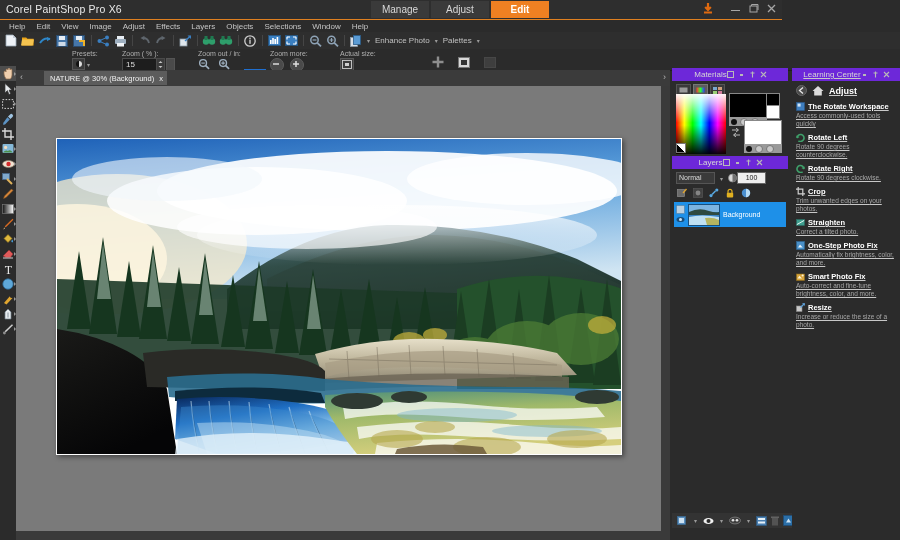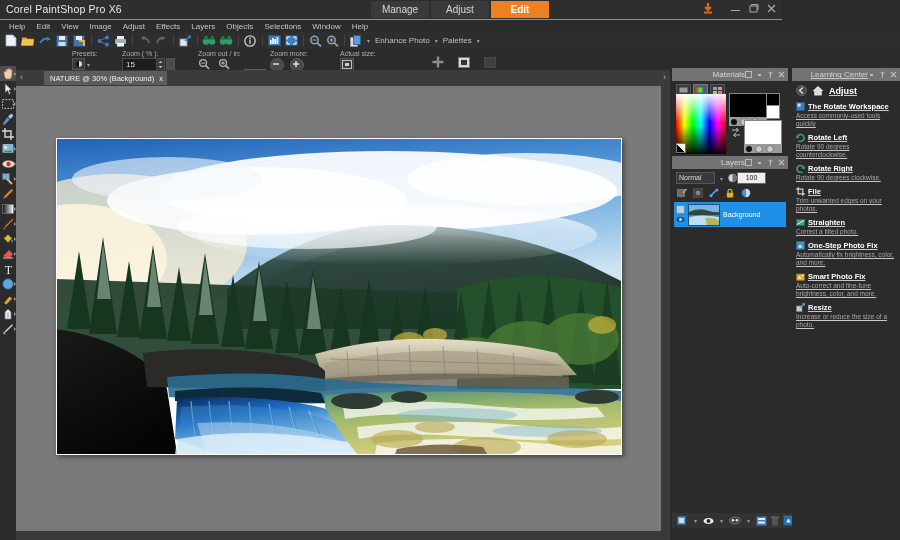--- a/index.html
+++ b/index.html
@@ -73,22 +73,22 @@
   
   .canvasarea{position:absolute;left:16px;top:86px;width:654px;height:454px;background:#7a7a7a;}
   .photoframe{position:absolute;left:40px;top:52px;width:566px;height:317px;
               background:#fff;box-shadow:2px 2px 5px rgba(0,0,0,.45);padding:0;}
   .photo{position:absolute;left:1px;top:1px;width:564px;height:315px;overflow:hidden;}
   .hscroll{position:absolute;left:0;bottom:0;width:654px;height:9px;background:#3a3a3a;}
   .vscroll{position:absolute;right:0;top:0;width:9px;height:454px;background:#3a3a3a;}
 
   
   .panel{position:absolute;background:#2b2b2b;}
-  .phead{height:13px;background:#737373;display:flex;align-items:center;
-         justify-content:flex-end;padding:0 3px 0 4px;}
+  .phead{height:13px;background:#6d28d9;display:flex;align-items:center;
+         justify-content:center;padding:0 3px 0 4px;}
   .ptitle{font-size:8px;color:#d6d6d6;white-space:nowrap;}
   .pctrls{display:flex;align-items:center;gap:4px;}
   .pctrl{width:7px;height:7px;position:relative;cursor:default;}
 
   .matpanel{left:672px;top:68px;width:116px;height:88px;}
   .colorwheel{position:absolute;left:4px;top:26px;width:50px;height:60px;
     background:
       linear-gradient(to bottom, rgba(255,255,255,.96) 0%, rgba(255,255,255,0) 48%, rgba(0,0,0,0) 52%, rgba(0,0,0,.95) 100%),
       linear-gradient(to right,#ff0000,#ffff00,#00ff00,#00ffff,#0000ff,#ff00ff,#ff0000);}
   .swatchblk{position:absolute;background:#000;border:1px solid #888;}
@@ -1017,21 +1017,21 @@
       </div>
       <div class="lcdesc">Rotate 90 degrees clockwise.</div>
     </div>
 
     <div class="lcitem">
       <div class="lcitemhead">
         <svg width="9" height="9" viewBox="0 0 9 9">
             <path d="M2.2 0 v6.8 h6.8" stroke="#d0d0d0" stroke-width="1.2" fill="none"></path>
             <path d="M0 2.2 h6.8 v6.8" stroke="#d0d0d0" stroke-width="1.2" fill="none"></path>
           </svg>
-        <div class="lcname">File</div>
+        <div class="lcname">Crop</div>
       </div>
       <div class="lcdesc">Trim unwanted edges on your photos.</div>
     </div>
 
     <div class="lcitem">
       <div class="lcitemhead">
         <svg width="9" height="9" viewBox="0 0 9 9">
             <rect x="0.5" y="1.5" width="8" height="6" fill="#3f9f8f" stroke="#2a6f64" stroke-width=".6"></rect>
             <path d="M0.8 6.6 L8.2 2.4" stroke="#eaf6f3" stroke-width="1"></path>
           </svg>

